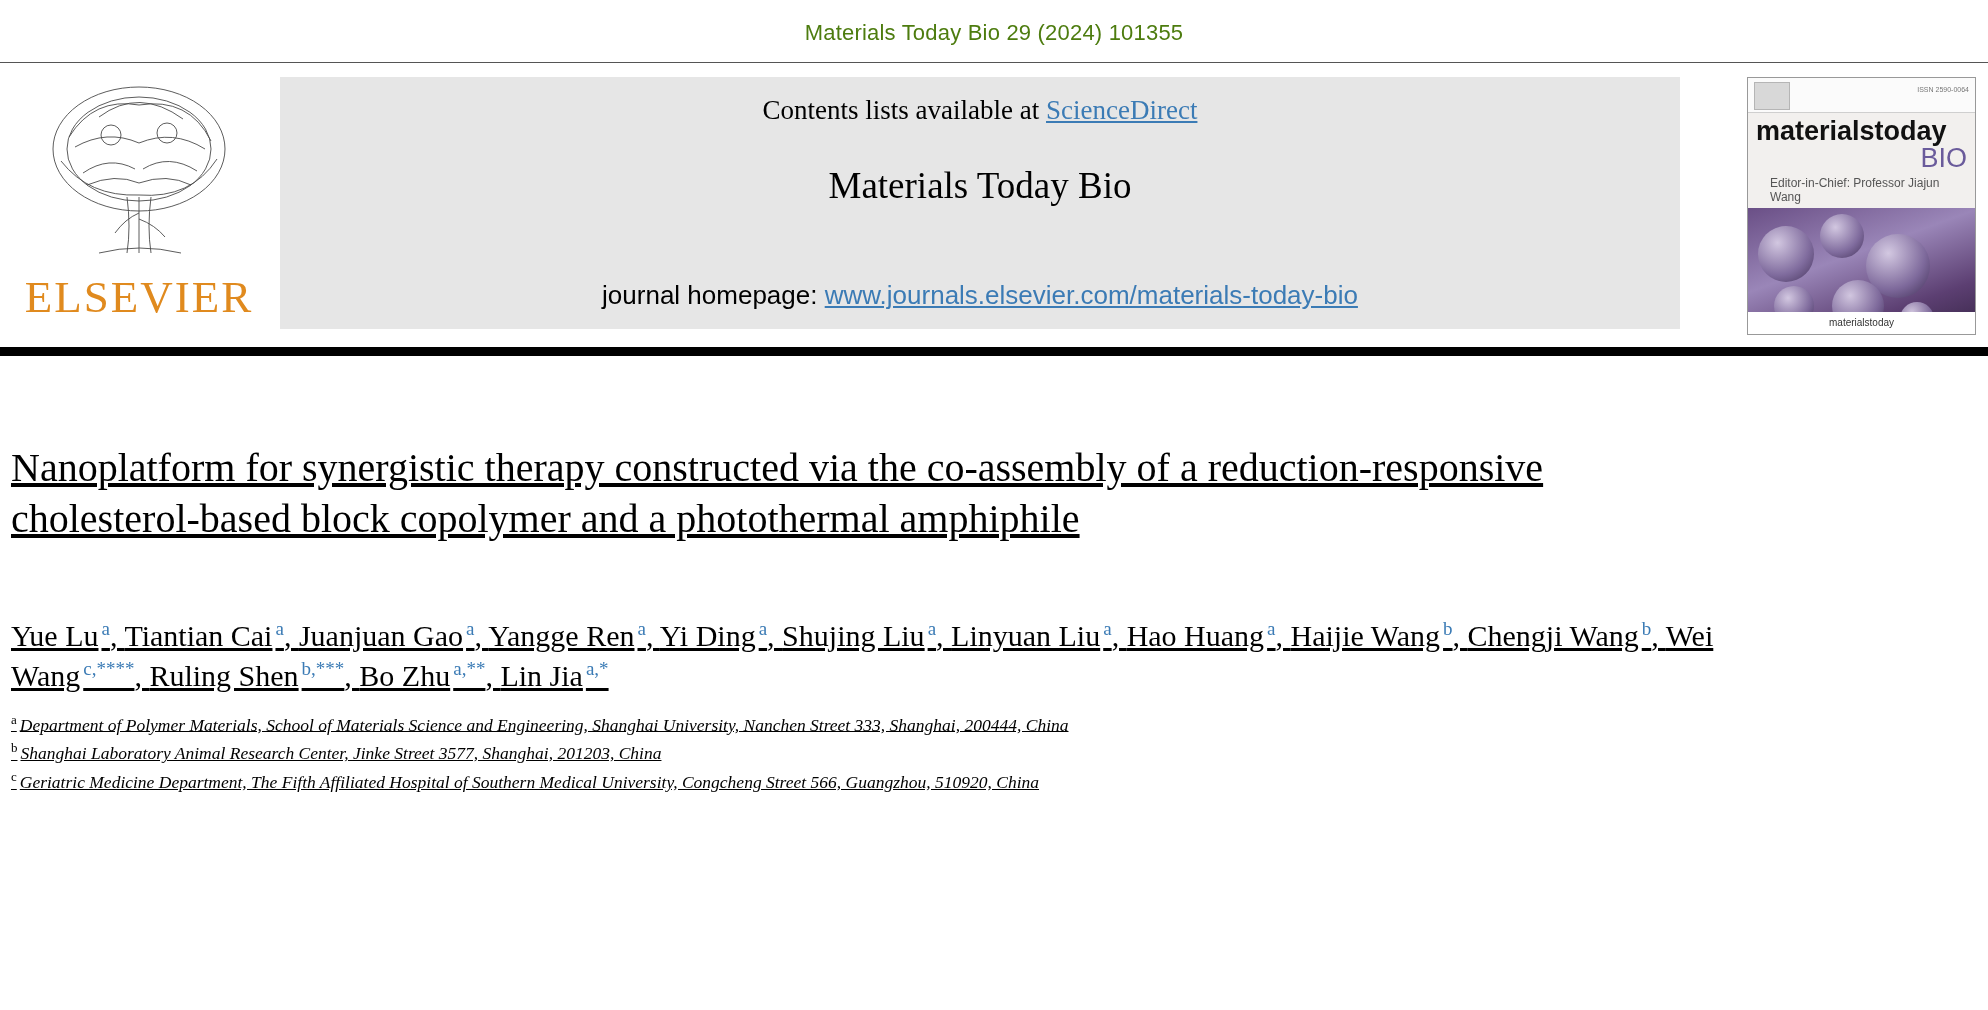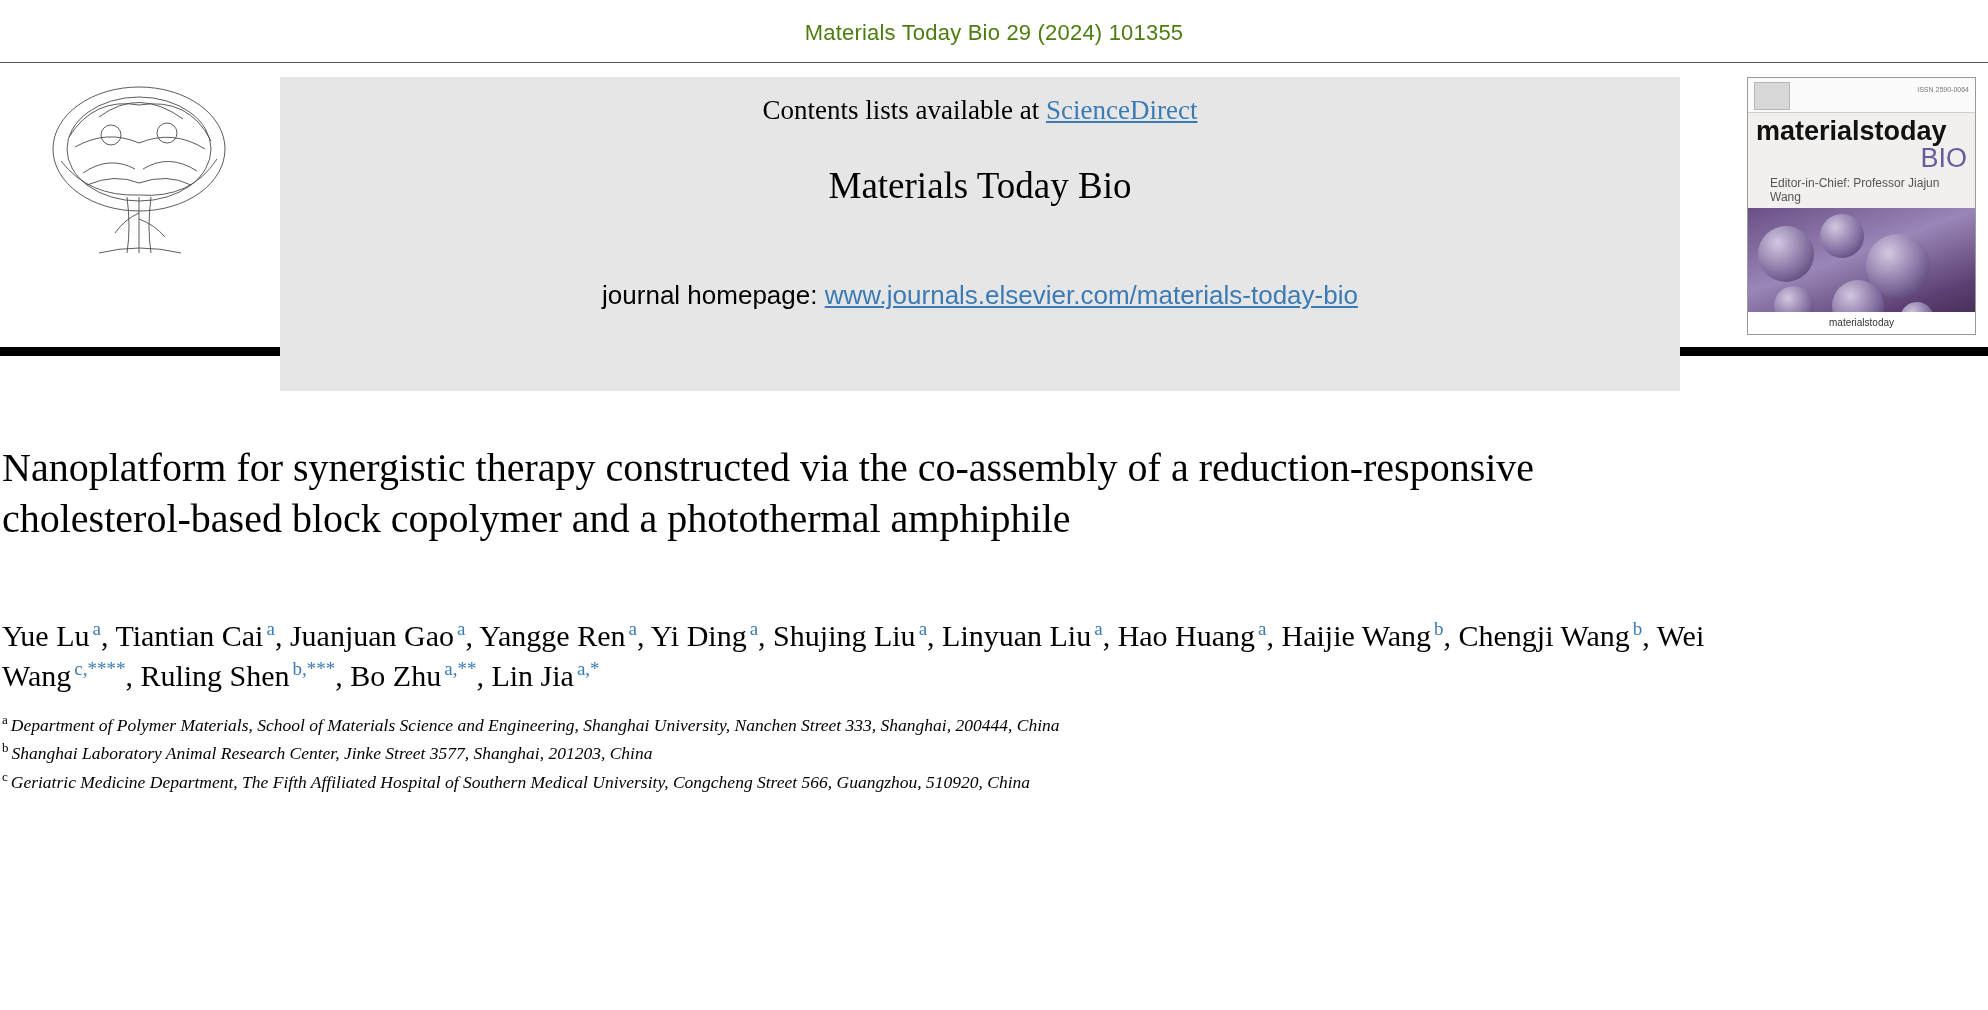--- a/index.html
+++ b/index.html
@@ -56,21 +56,21 @@
     color: #e08a1e;
     font-weight: 400;
     margin-top: -2px;
   }
 
   .journal-band {
     flex: 1 1 auto;
     background: #e6e6e6;
     margin-left: 10px;
     margin-right: 0;
-    height: 314px;
+    height: 252px;
     max-width: 1400px;
     box-sizing: border-box;
     padding-top: 18px;
     text-align: center;
   }
   .contents-line {
     font-size: 27px;
     font-family: "Liberation Serif", serif;
   }
   .contents-line .sd-link {
@@ -177,21 +177,22 @@
   }
 
   .black-rule {
     height: 9px;
     background: #000;
     margin-top: 12px;
   }
 
   
   .article {
-    padding: 0 2px;
+    padding: 0 11px;
+    text-decoration: underline;
   }
   .article-title {
     font-size: 40px;
     line-height: 1.28;
     margin-top: 86px;
     font-family: "Liberation Serif", serif;
     font-weight: 400;
     max-width: 1700px;
   }
   .authors {
@@ -246,20 +247,21 @@
           <path d="M104 92 Q130 76 158 94"></path>
           <circle cx="72" cy="58" r="10"></circle>
           <circle cx="128" cy="56" r="10"></circle>
           <path d="M60 40 Q100 10 144 42"></path>
           <path d="M36 70 Q68 52 100 66 Q134 52 166 72"></path>
           <path d="M48 108 Q76 96 100 106 Q128 96 152 108"></path>
           <path d="M88 120 Q92 150 88 176"></path>
           <path d="M112 120 Q108 150 112 176"></path>
         </g>
       </svg>
+      <div class="elsevier-word">ELSEVIER</div>
     </div>
 
     <div class="journal-band">
       <div class="contents-line">
         <span>Contents lists available at </span><a href="#" class="sd-link">ScienceDirect</a>
       </div>
       <div class="journal-title">Materials Today Bio</div>
       <div class="homepage-line">
         <span>journal homepage: </span><a href="#" class="hp-link">www.journals.elsevier.com/materials-today-bio</a>
       </div>

